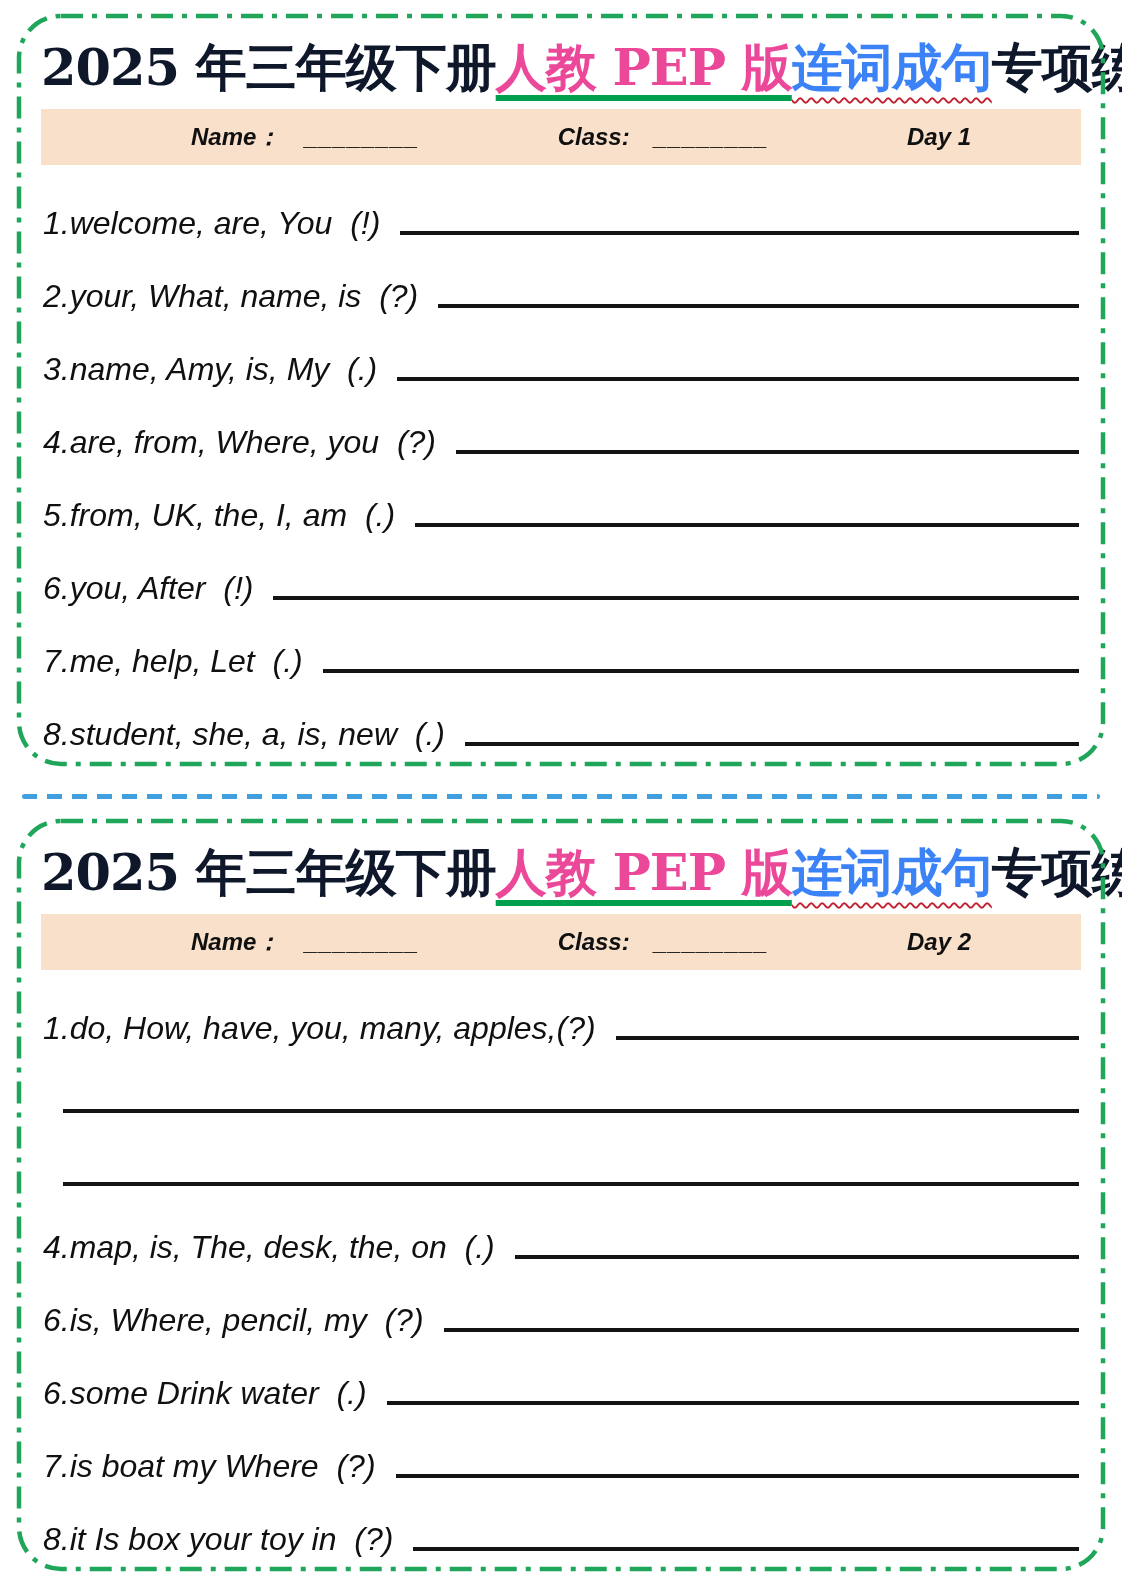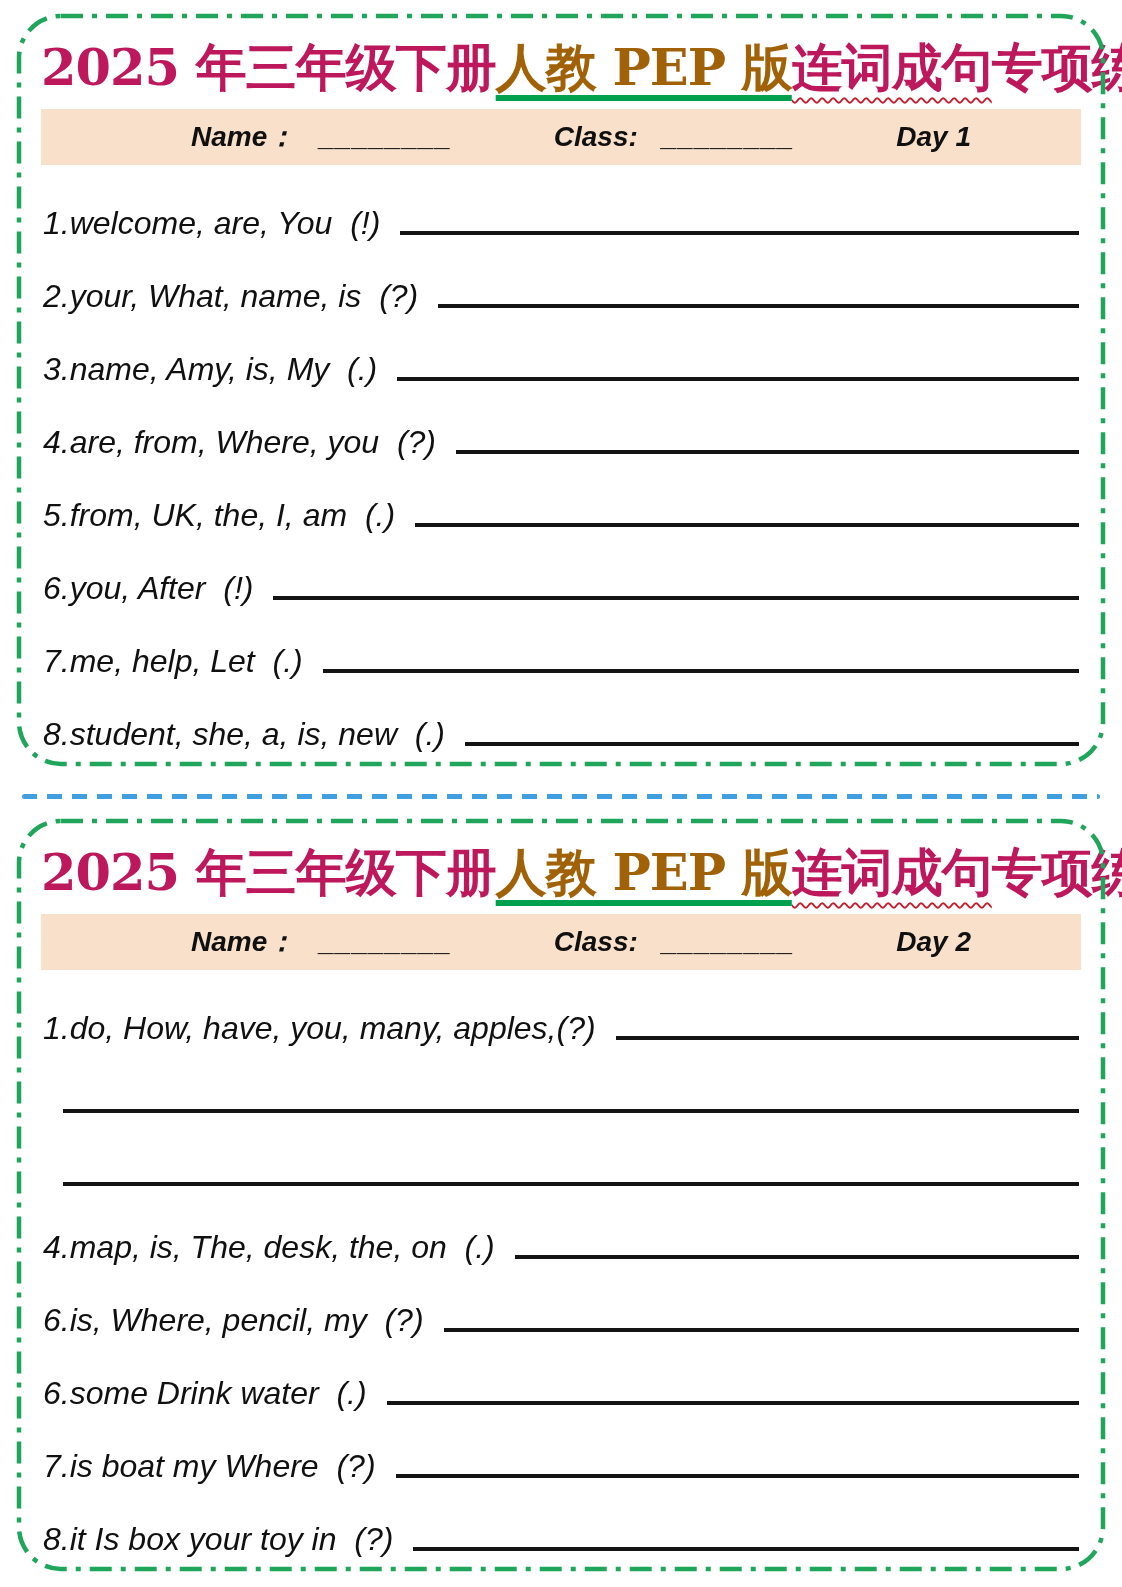--- a/index.html
+++ b/index.html
@@ -36,45 +36,45 @@
   }
   .title {
     text-align: center;
     font-family: "DejaVu Serif", "Liberation Serif", serif;
     font-weight: 900;
     font-size: 51px;
     line-height: 1.15;
     white-space: nowrap;
     letter-spacing: -1px;
   }
-  .title .t-black { color: #be185d; }
+  .title .t-black { color: #0f172a; }
   .title .t-green {
-    color: #a16207;
+    color: #ec4899;
     text-decoration: underline solid #00a04e;
     text-decoration-thickness: 6px;
     text-underline-offset: 10px;
   }
   .title .t-red {
-    color: #be185d;
+    color: #3b82f6;
     text-decoration: underline wavy #c2202f;
     text-decoration-thickness: 2px;
     text-underline-offset: 12px;
   }
   .header-bar {
     background: #f9e0cb;
     margin: 12px 0 4px 0;
     height: 56px;
     display: flex;
     align-items: center;
     justify-content: space-between;
     padding-left: 150px;
     padding-right: 110px;
     font-style: italic;
     font-weight: bold;
-    font-size: 28px;
+    font-size: 24px;
   }
   .hdr-group { display: flex; align-items: baseline; white-space: pre; }
   .blank-text { letter-spacing: 1px; margin-left: 24px; }
   .exercise {
     display: flex;
     align-items: flex-end;
     height: 73px;
     font-style: italic;
     font-size: 32px;
     line-height: 1.1;

